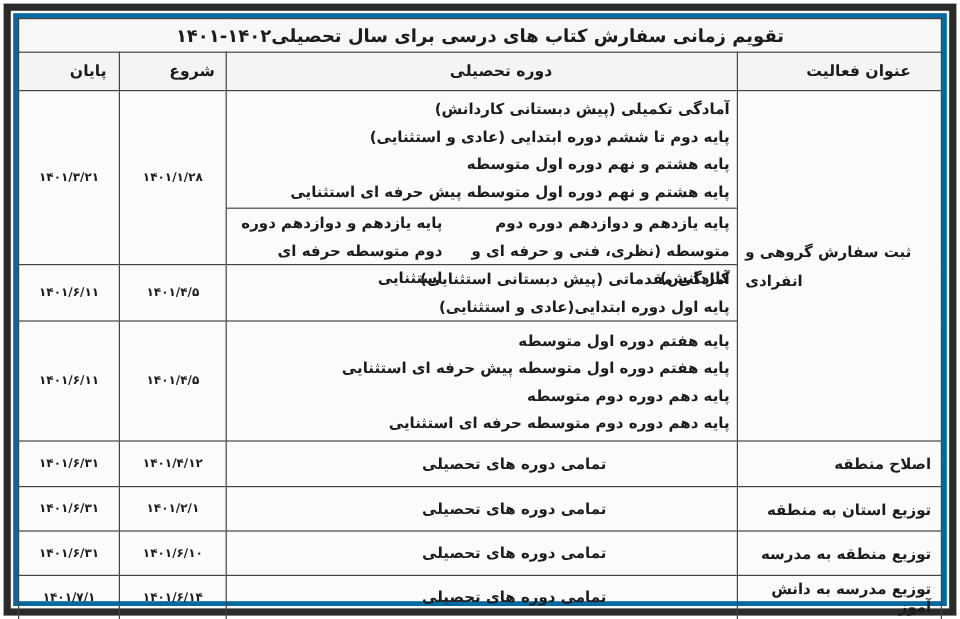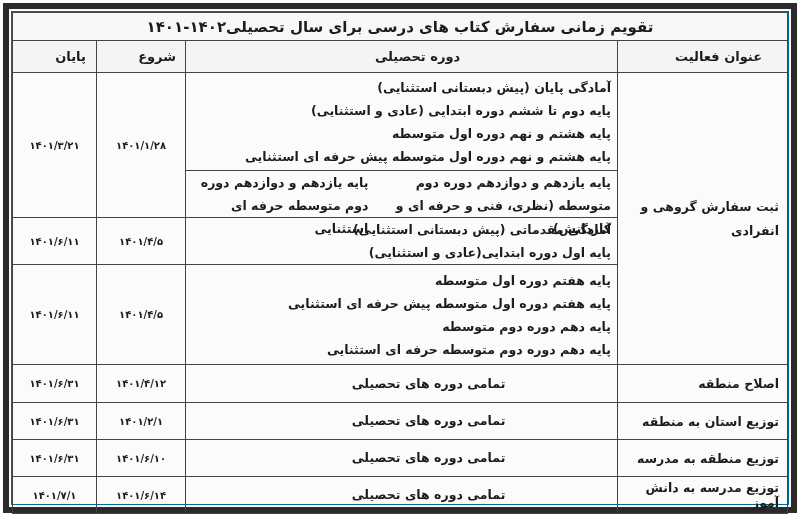--- a/index.html
+++ b/index.html
@@ -3,34 +3,34 @@
 <meta charset="utf-8">
 <style>
   html, body { margin: 0; padding: 0; background: #ffffff; }
   body { width: 800px; height: 516px; overflow: hidden; position: relative; font-family: "DejaVu Sans", sans-serif; color: #1c1c1c; }
   .frame {
     position: absolute; left: 3px; top: 3px; width: 794px; height: 510px;
     box-sizing: border-box; border: 6px solid #2a2a2a; background: #fbfbfa;
   }
   .inner {
     position: absolute; left: 2px; top: 2px; right: 2px; bottom: 2px;
-    border: 1px solid #0369a1; box-sizing: border-box;
+    border: 4px solid #0369a1; box-sizing: border-box;
   }
   table {
     border-collapse: collapse; width: 100%; height: 100%; table-layout: fixed; direction: rtl;
   }
   td, th { border: 1px solid #444; padding: 0 6px; vertical-align: middle; }
   .title-cell { height: 27px; text-align: center; font-weight: bold; font-size: 15px; background: #f7f7f6; }
   .hdr th { height: 31px; font-weight: bold; font-size: 13px; text-align: center; background: #f4f4f3; padding-left: 38px; }
   .col-activity { width: 170px; }
   .col-course { width: auto; }
   .col-start { width: 89px; }
   .col-end { width: 84px; }
   .activity { text-align: right; font-size: 12.5px; font-weight: bold; padding-right: 8px; }
-  .activity.center { text-align: right; line-height: 24px; }
+  .activity.center { text-align: left; line-height: 24px; }
   .course { text-align: right; font-size: 12.5px; font-weight: bold; padding: 0; }
   .course .line { line-height: 23px; padding-right: 6px; }
   .date { text-align: center; font-size: 10px; font-weight: bold; letter-spacing: 0.5px; direction: ltr; }
   .sub { display: block; }
   .sub + .sub { border-top: 1px solid #444; }
   .single .line { line-height: 36px; }
 </style>
 </head>
 <body>
 
@@ -51,21 +51,21 @@
         <th>عنوان فعالیت</th>
         <th>دوره تحصیلی</th>
         <th>شروع</th>
         <th>پایان</th>
       </tr>
 
       <tr style="height:144px;">
         <td rowspan="3" class="activity center">ثبت سفارش گروهی و انفرادی</td>
         <td class="course">
           <div class="sub" style="height:97px; display:flex; flex-direction:column; justify-content:center;">
-            <div class="line">آمادگی پایان (پیش دبستانی استثنایی)</div>
+            <div class="line">آمادگی تکمیلی (پیش دبستانی کاردانش)</div>
             <div class="line">پایه دوم تا ششم دوره ابتدایی (عادی و استثنایی)</div>
             <div class="line">پایه هشتم و نهم دوره اول متوسطه</div>
             <div class="line">پایه هشتم و نهم دوره اول متوسطه پیش حرفه ای استثنایی</div>
           </div>
           <div class="sub" style="height:46px; display:flex; justify-content:center;">
             <div class="line">پایه یازدهم و دوازدهم دوره دوم متوسطه (نظری، فنی و حرفه ای و کاردانش)</div>
             <div class="line">پایه یازدهم و دوازدهم دوره دوم متوسطه حرفه ای استثنایی</div>
           </div>
         </td>
         <td class="date">۱۴۰۱/۱/۲۸</td>

